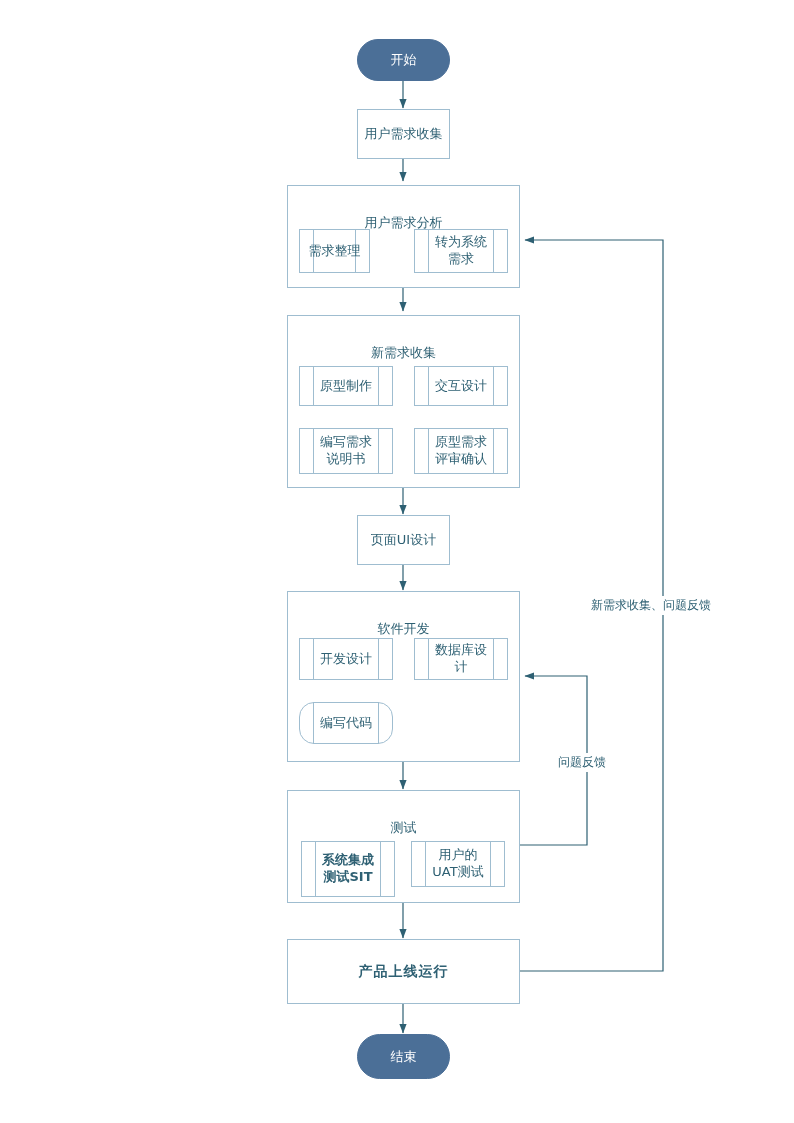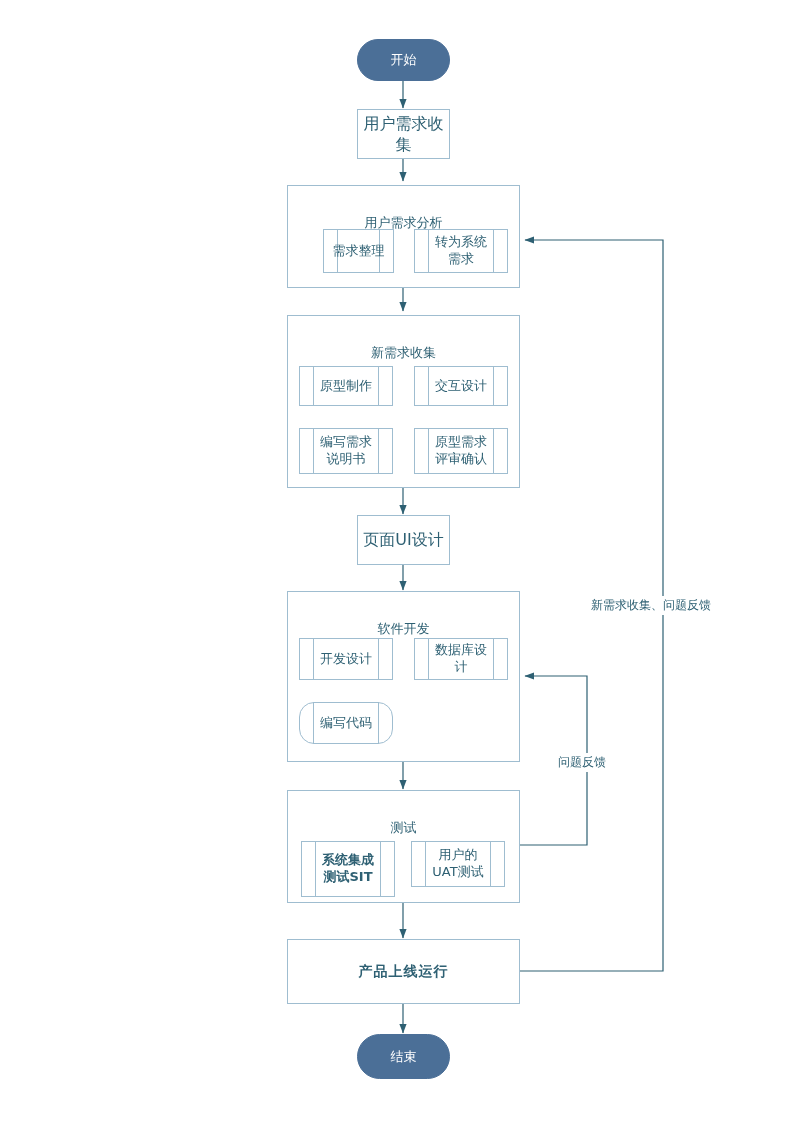--- a/index.html
+++ b/index.html
@@ -38,21 +38,21 @@
     border-radius:24px;
     color:#ffffff;
     font-size:13px;
     border:1px solid #4b6f97;
   }
   
   .process{
     background:#ffffff;
     border:1px solid #9fbdd0;
     color:#2e6073;
-    font-size:16px;
+    font-size:13px;
   }
   .process.bold{
     font-weight:bold;
     letter-spacing:1px;
     font-size:14px;
   }
   
   .group{
     position:absolute;
     box-sizing:border-box;
@@ -150,21 +150,21 @@
     </g>
   </svg>
 
   <div class="node terminator" style="left:357px; top:39px; width:93px; height:42px;">开始</div>
 
   <div class="node process" style="left:357px; top:109px; width:93px; height:50px;">用户需求收集</div>
 
   <div class="group" style="left:287px; top:185px; width:233px; height:103px;">
     <div class="group-title">用户需求分析</div>
   </div>
-  <div class="subproc" style="left:299px; top:229px; width:71px; height:44px;margin-left:24px;">
+  <div class="subproc" style="left:299px; top:229px; width:71px; height:44px;">
     <span class="txt">需求整理</span>
   </div>
   <div class="subproc" style="left:414px; top:229px; width:94px; height:44px;">
     <span class="txt">转为系统
 需求</span>
   </div>
 
   <div class="group" style="left:287px; top:315px; width:233px; height:173px;">
     <div class="group-title">新需求收集</div>
   </div>

